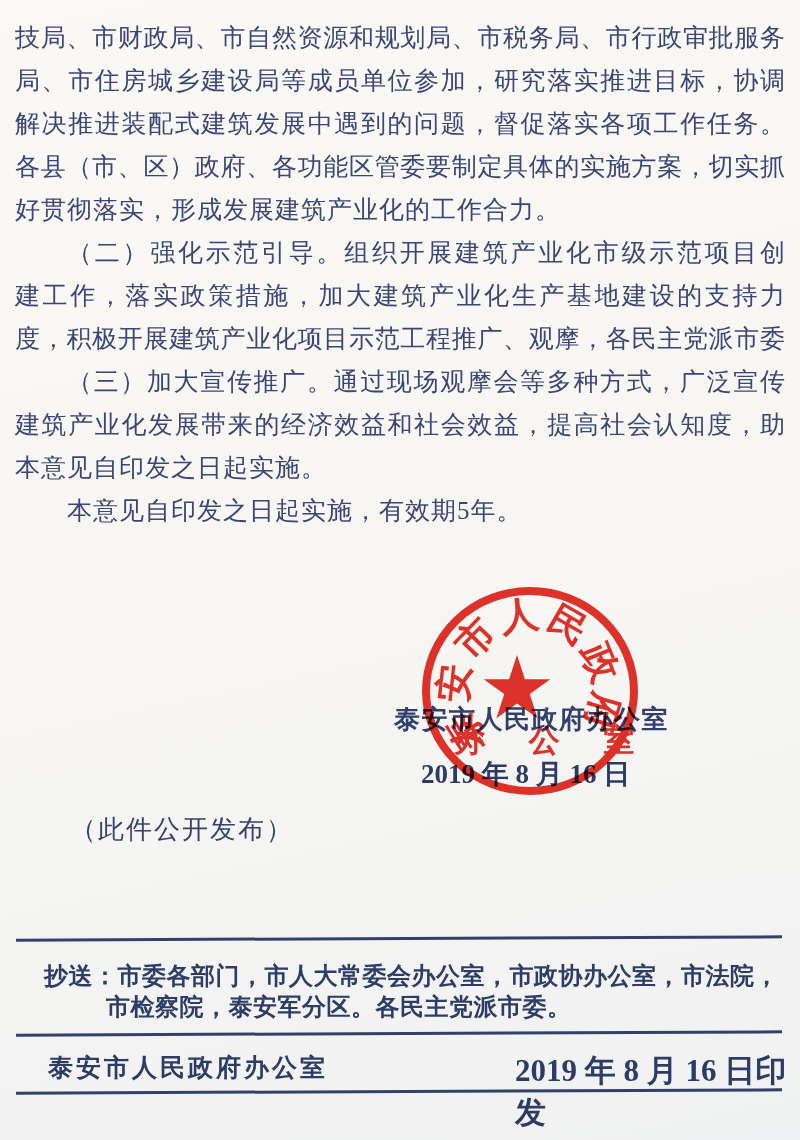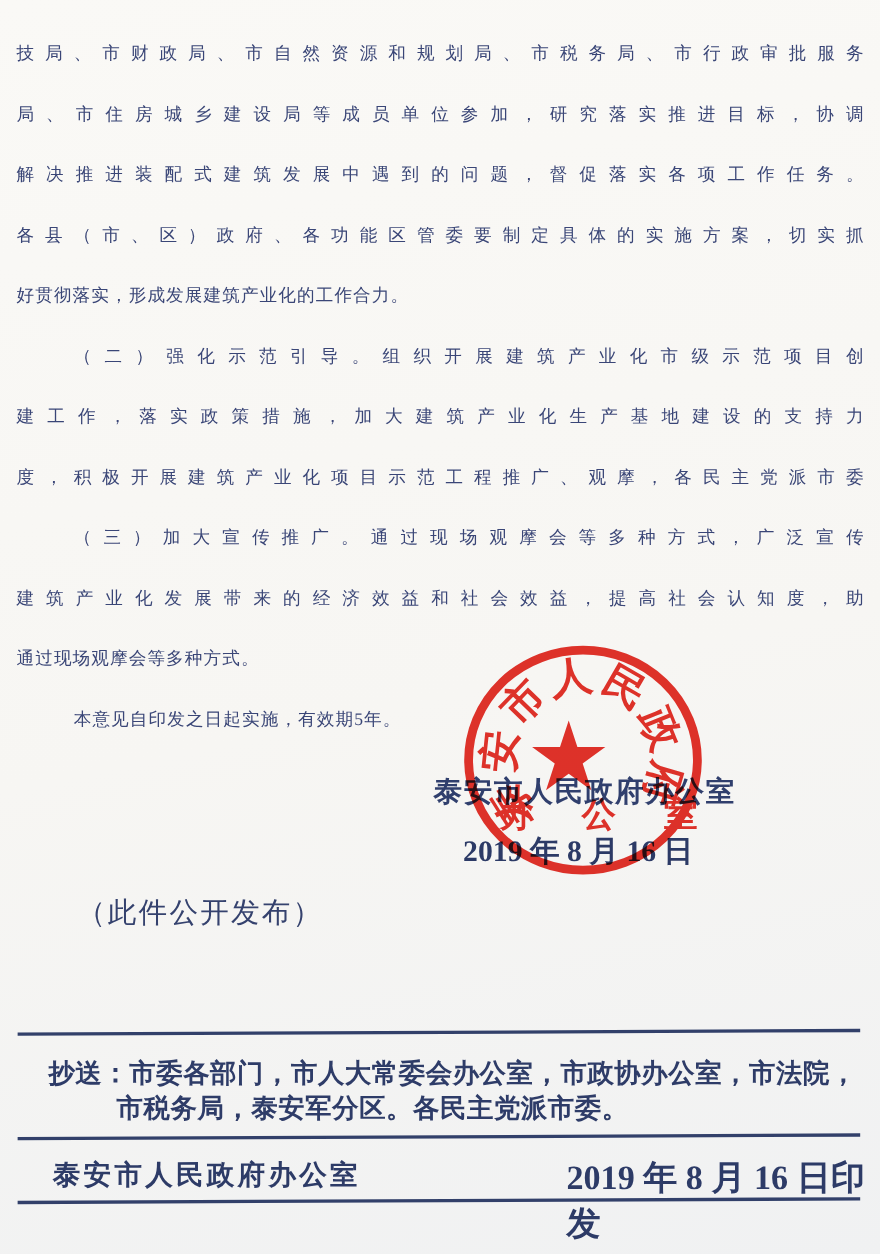--- a/index.html
+++ b/index.html
@@ -8,22 +8,22 @@
     position:relative;
     width:800px; height:1140px;
     margin:0 auto;
     background:linear-gradient(168deg,#faf9f6 0%,#f7f6f3 55%,#f0f1f2 100%);
     overflow:hidden;
     font-family:"Liberation Serif","DejaVu Serif",serif;
   }
   
   .doc-body { position:absolute; left:15px; top:16px; width:770px; color:#3a4677; }
   .bline {
-    height:43px; line-height:43px; font-size:16px;
-    white-space:nowrap; letter-spacing:1px;margin-top:12px;
+    height:43px; line-height:43px; font-size:25px;
+    white-space:nowrap; letter-spacing:1px;
   }
   .bline.just { white-space:normal; text-align:justify; text-align-last:justify; letter-spacing:0; }
   .bline.ind { text-indent:52px; }
   
   .sig-issuer {
     position:absolute; left:394px; top:702px;
     font-size:26px; letter-spacing:1.5px; color:#303f6d; font-weight:600; z-index:2;
   }
   .sig-date {
     position:absolute; left:421px; top:756px;
@@ -74,21 +74,21 @@
       <div class="bline just">技局、市财政局、市自然资源和规划局、市税务局、市行政审批服务</div>
       <div class="bline just">局、市住房城乡建设局等成员单位参加，研究落实推进目标，协调</div>
       <div class="bline just">解决推进装配式建筑发展中遇到的问题，督促落实各项工作任务。</div>
       <div class="bline just">各县（市、区）政府、各功能区管委要制定具体的实施方案，切实抓</div>
       <div class="bline">好贯彻落实，形成发展建筑产业化的工作合力。</div>
       <div class="bline just ind">（二）强化示范引导。组织开展建筑产业化市级示范项目创</div>
       <div class="bline just">建工作，落实政策措施，加大建筑产业化生产基地建设的支持力</div>
       <div class="bline just">度，积极开展建筑产业化项目示范工程推广、观摩，各民主党派市委</div>
       <div class="bline just ind">（三）加大宣传推广。通过现场观摩会等多种方式，广泛宣传</div>
       <div class="bline just">建筑产业化发展带来的经济效益和社会效益，提高社会认知度，助</div>
-      <div class="bline">通过现场观摩会等多种方式。</div>
+      <div class="bline">本意见自印发之日起实施。</div>
       <div class="bline ind">本意见自印发之日起实施，有效期5年。</div>
     </div>
 
   <div class="sig-issuer">泰安市人民政府办公室</div>
   <div class="sig-date">2019 年 8 月 16 日</div>
 
   <svg class="seal" viewBox="0 0 240 226">
     <ellipse cx="120" cy="111" rx="104" ry="100" fill="none" stroke="#e3231b" stroke-width="8"></ellipse>
     <polygon fill="#e3231b" transform="translate(107,110)" points="0,-35 7.9,-10.8 33.3,-10.8 12.7,4.1 20.6,28.3 0,13.4 -20.6,28.3 -12.7,4.1 -33.3,-10.8 -7.9,-10.8"></polygon>
     <g id="seal-arc">
@@ -100,20 +100,20 @@
         <text class="arc-char" x="120" y="111" transform="rotate(68,120,111) translate(0,-72)">政</text>
         <text class="arc-char" x="120" y="111" transform="rotate(106,120,111) translate(0,-72)">府</text>
       </g>
     <text class="seal-bottom" x="44" y="171">办 公 室</text>
   </svg>
 
   <div class="public-note">（此件公开发布）</div>
 
   <div class="rule rule-a"></div>
   <div class="cc-line1">抄送：市委各部门，市人大常委会办公室，市政协办公室，市法院，</div>
-  <div class="cc-line2">市税务局，泰安军分区。各民主党派市委。</div>
+  <div class="cc-line2">市检察院，泰安军分区。各民主党派市委。</div>
   <div class="rule rule-b"></div>
 
   <div class="footer-issuer">泰安市人民政府办公室</div>
   <div class="footer-date">2019 年 8 月 16 日印发</div>
   <div class="rule rule-c"></div>
 
 </div>
 
 </body></html>

